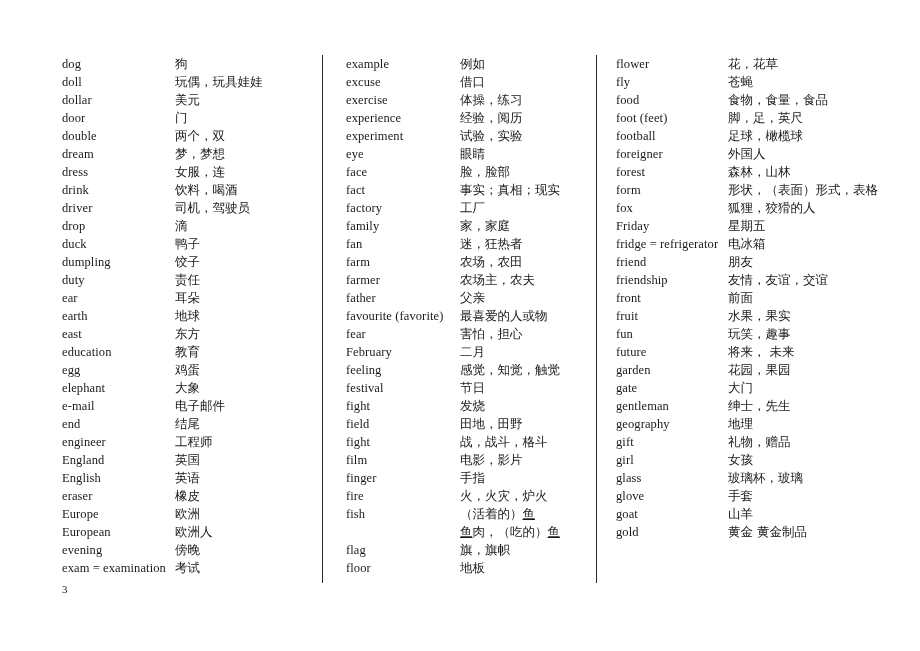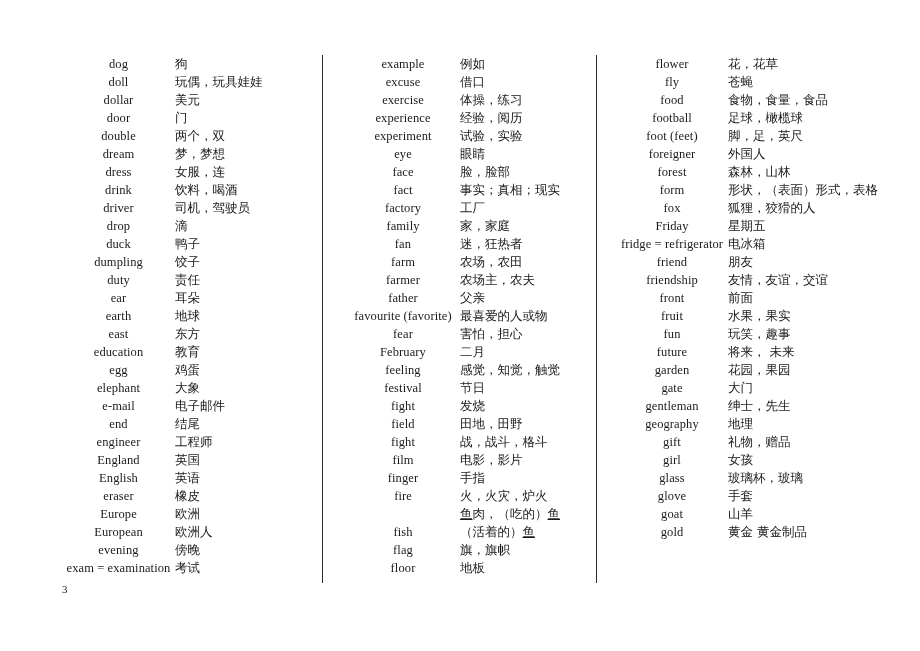--- a/index.html
+++ b/index.html
@@ -23,21 +23,20 @@
     height: 651px;
   }
 
   .columns {
     position: absolute;
     left: 0;
     top: 55px;
     width: 920px;
     display: flex;
     flex-direction: row;
-    text-align: center;
   }
 
   .column {
     position: relative;
     box-sizing: border-box;
   }
 
   
   .column.rule-left::before {
     content: "";
@@ -308,29 +307,29 @@
           <span class="gloss">电影，影片</span>
         </div>
         <div class="entry">
           <span class="term">finger</span>
           <span class="gloss">手指</span>
         </div>
         <div class="entry">
           <span class="term">fire</span>
           <span class="gloss">火，火灾，炉火</span>
         </div>
+        <div class="entry">
+          <span class="term">fish</span>
+          <span class="gloss"><span>（活着的）</span><span class="u">鱼</span></span>
+        </div>
         <div class="entry continuation">
           <span class="term"></span>
           <span class="gloss"><span class="u">鱼</span><span>肉，（吃的）</span><span class="u">鱼</span></span>
         </div>
         <div class="entry">
-          <span class="term">fish</span>
-          <span class="gloss"><span>（活着的）</span><span class="u">鱼</span></span>
-        </div>
-        <div class="entry">
           <span class="term">flag</span>
           <span class="gloss">旗，旗帜</span>
         </div>
         <div class="entry">
           <span class="term">floor</span>
           <span class="gloss">地板</span>
         </div>
       </div>
     <div class="column col-3 rule-left">
         <div class="entry">
@@ -339,26 +338,26 @@
         </div>
         <div class="entry">
           <span class="term">fly</span>
           <span class="gloss">苍蝇</span>
         </div>
         <div class="entry">
           <span class="term">food</span>
           <span class="gloss">食物，食量，食品</span>
         </div>
         <div class="entry">
+          <span class="term">foot (feet)</span>
+          <span class="gloss">脚，足，英尺</span>
+        </div>
+        <div class="entry">
           <span class="term">football</span>
           <span class="gloss">足球，橄榄球</span>
-        </div>
-        <div class="entry">
-          <span class="term">foot (feet)</span>
-          <span class="gloss">脚，足，英尺</span>
         </div>
         <div class="entry">
           <span class="term">foreigner</span>
           <span class="gloss">外国人</span>
         </div>
         <div class="entry">
           <span class="term">forest</span>
           <span class="gloss">森林，山林</span>
         </div>
         <div class="entry">

